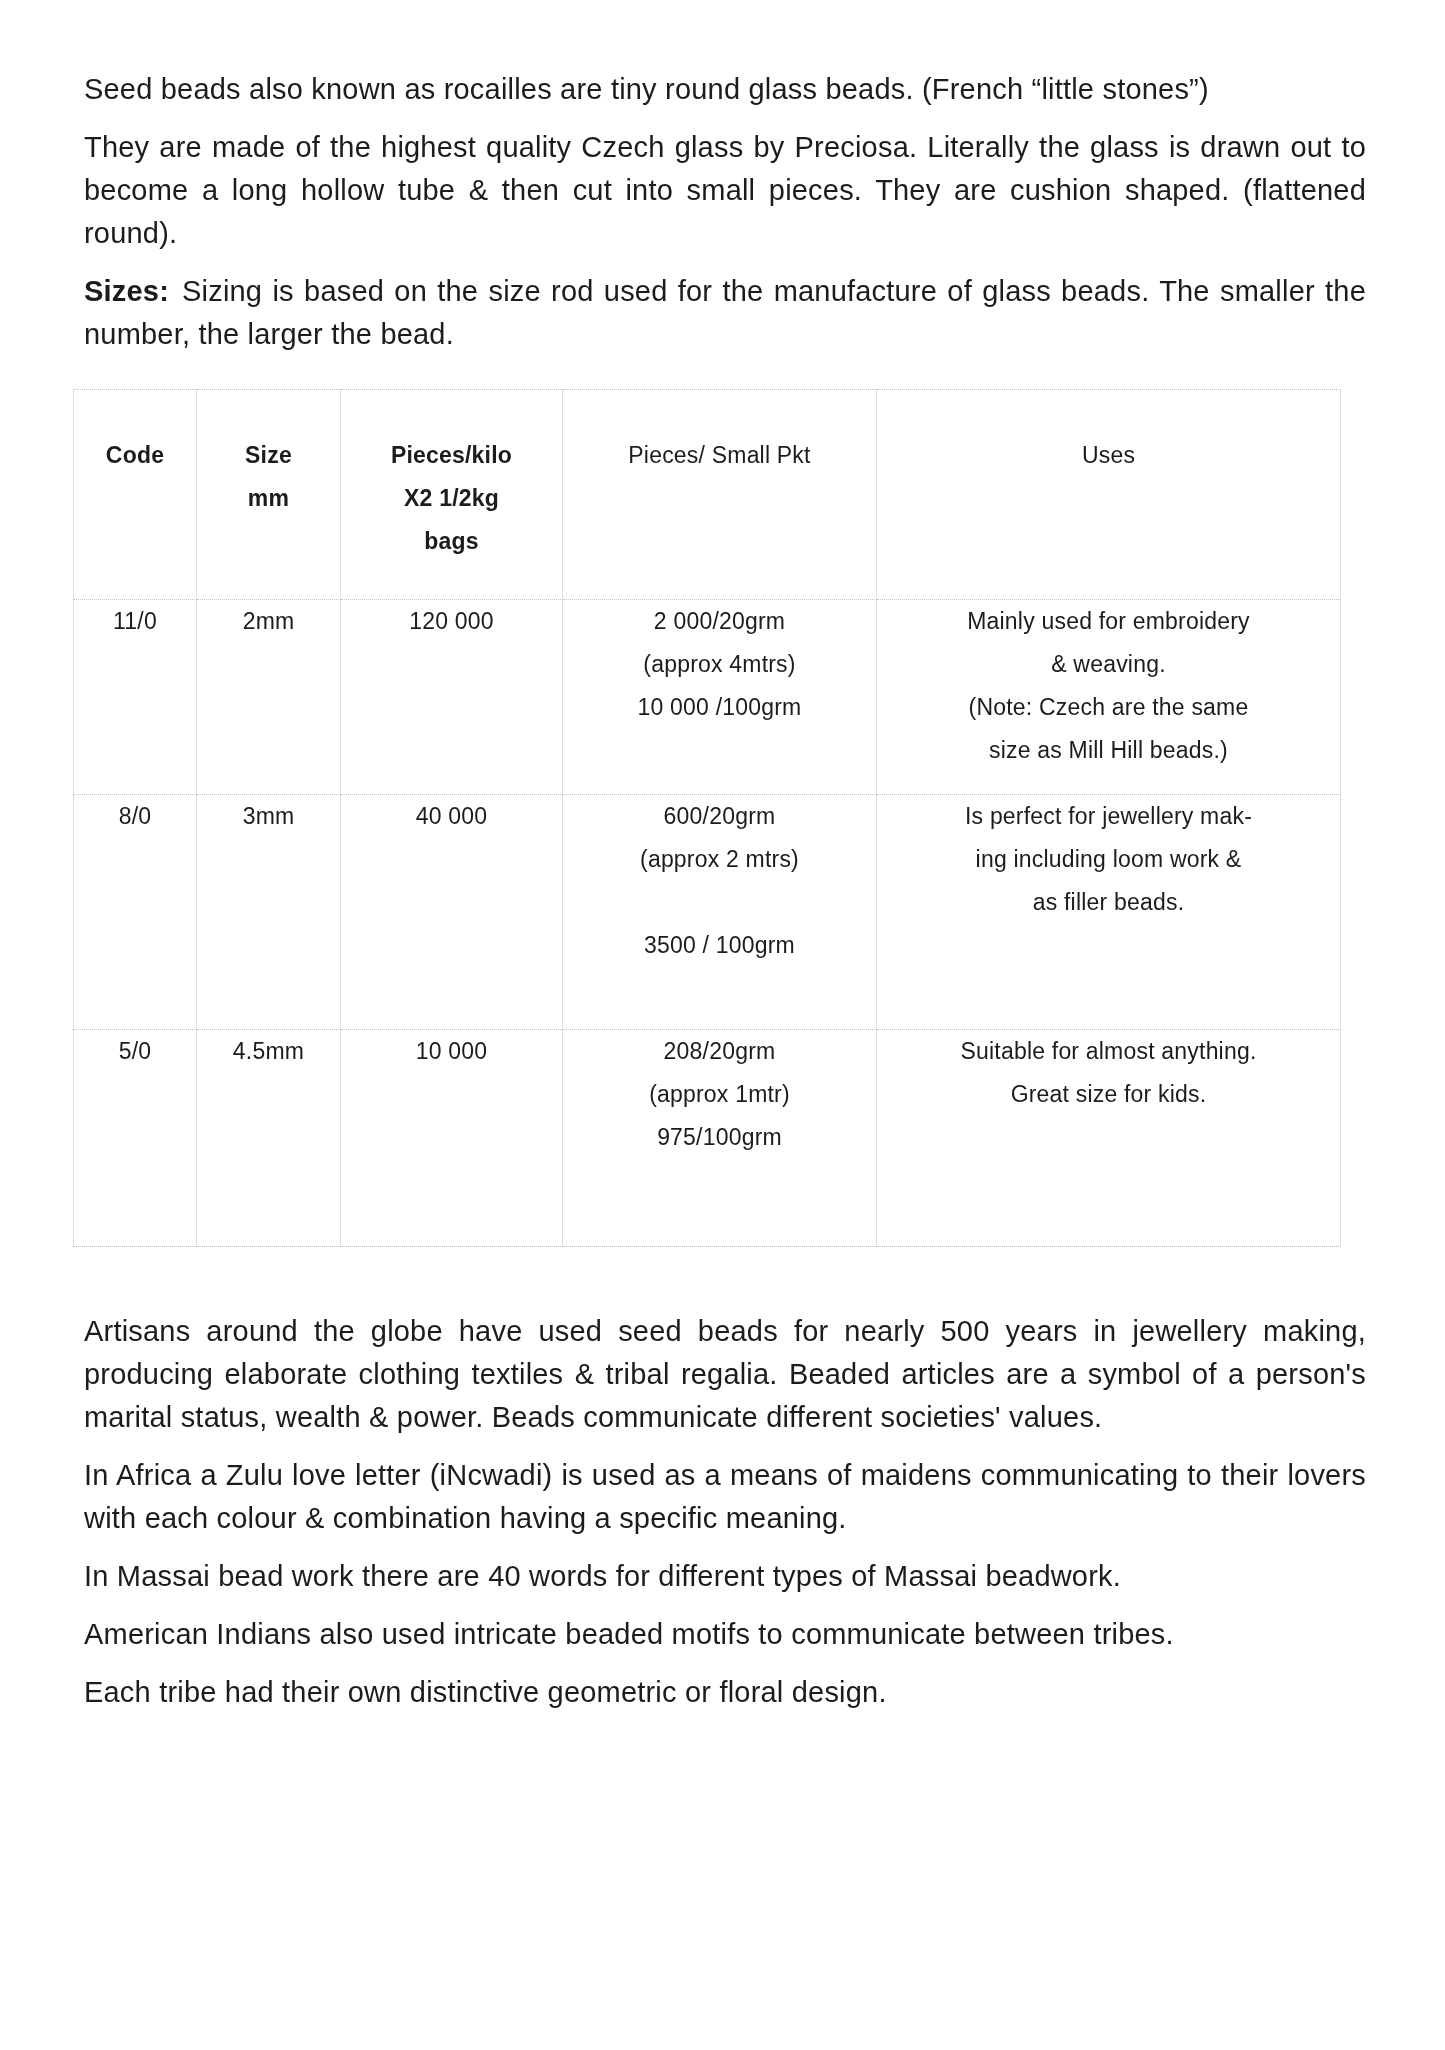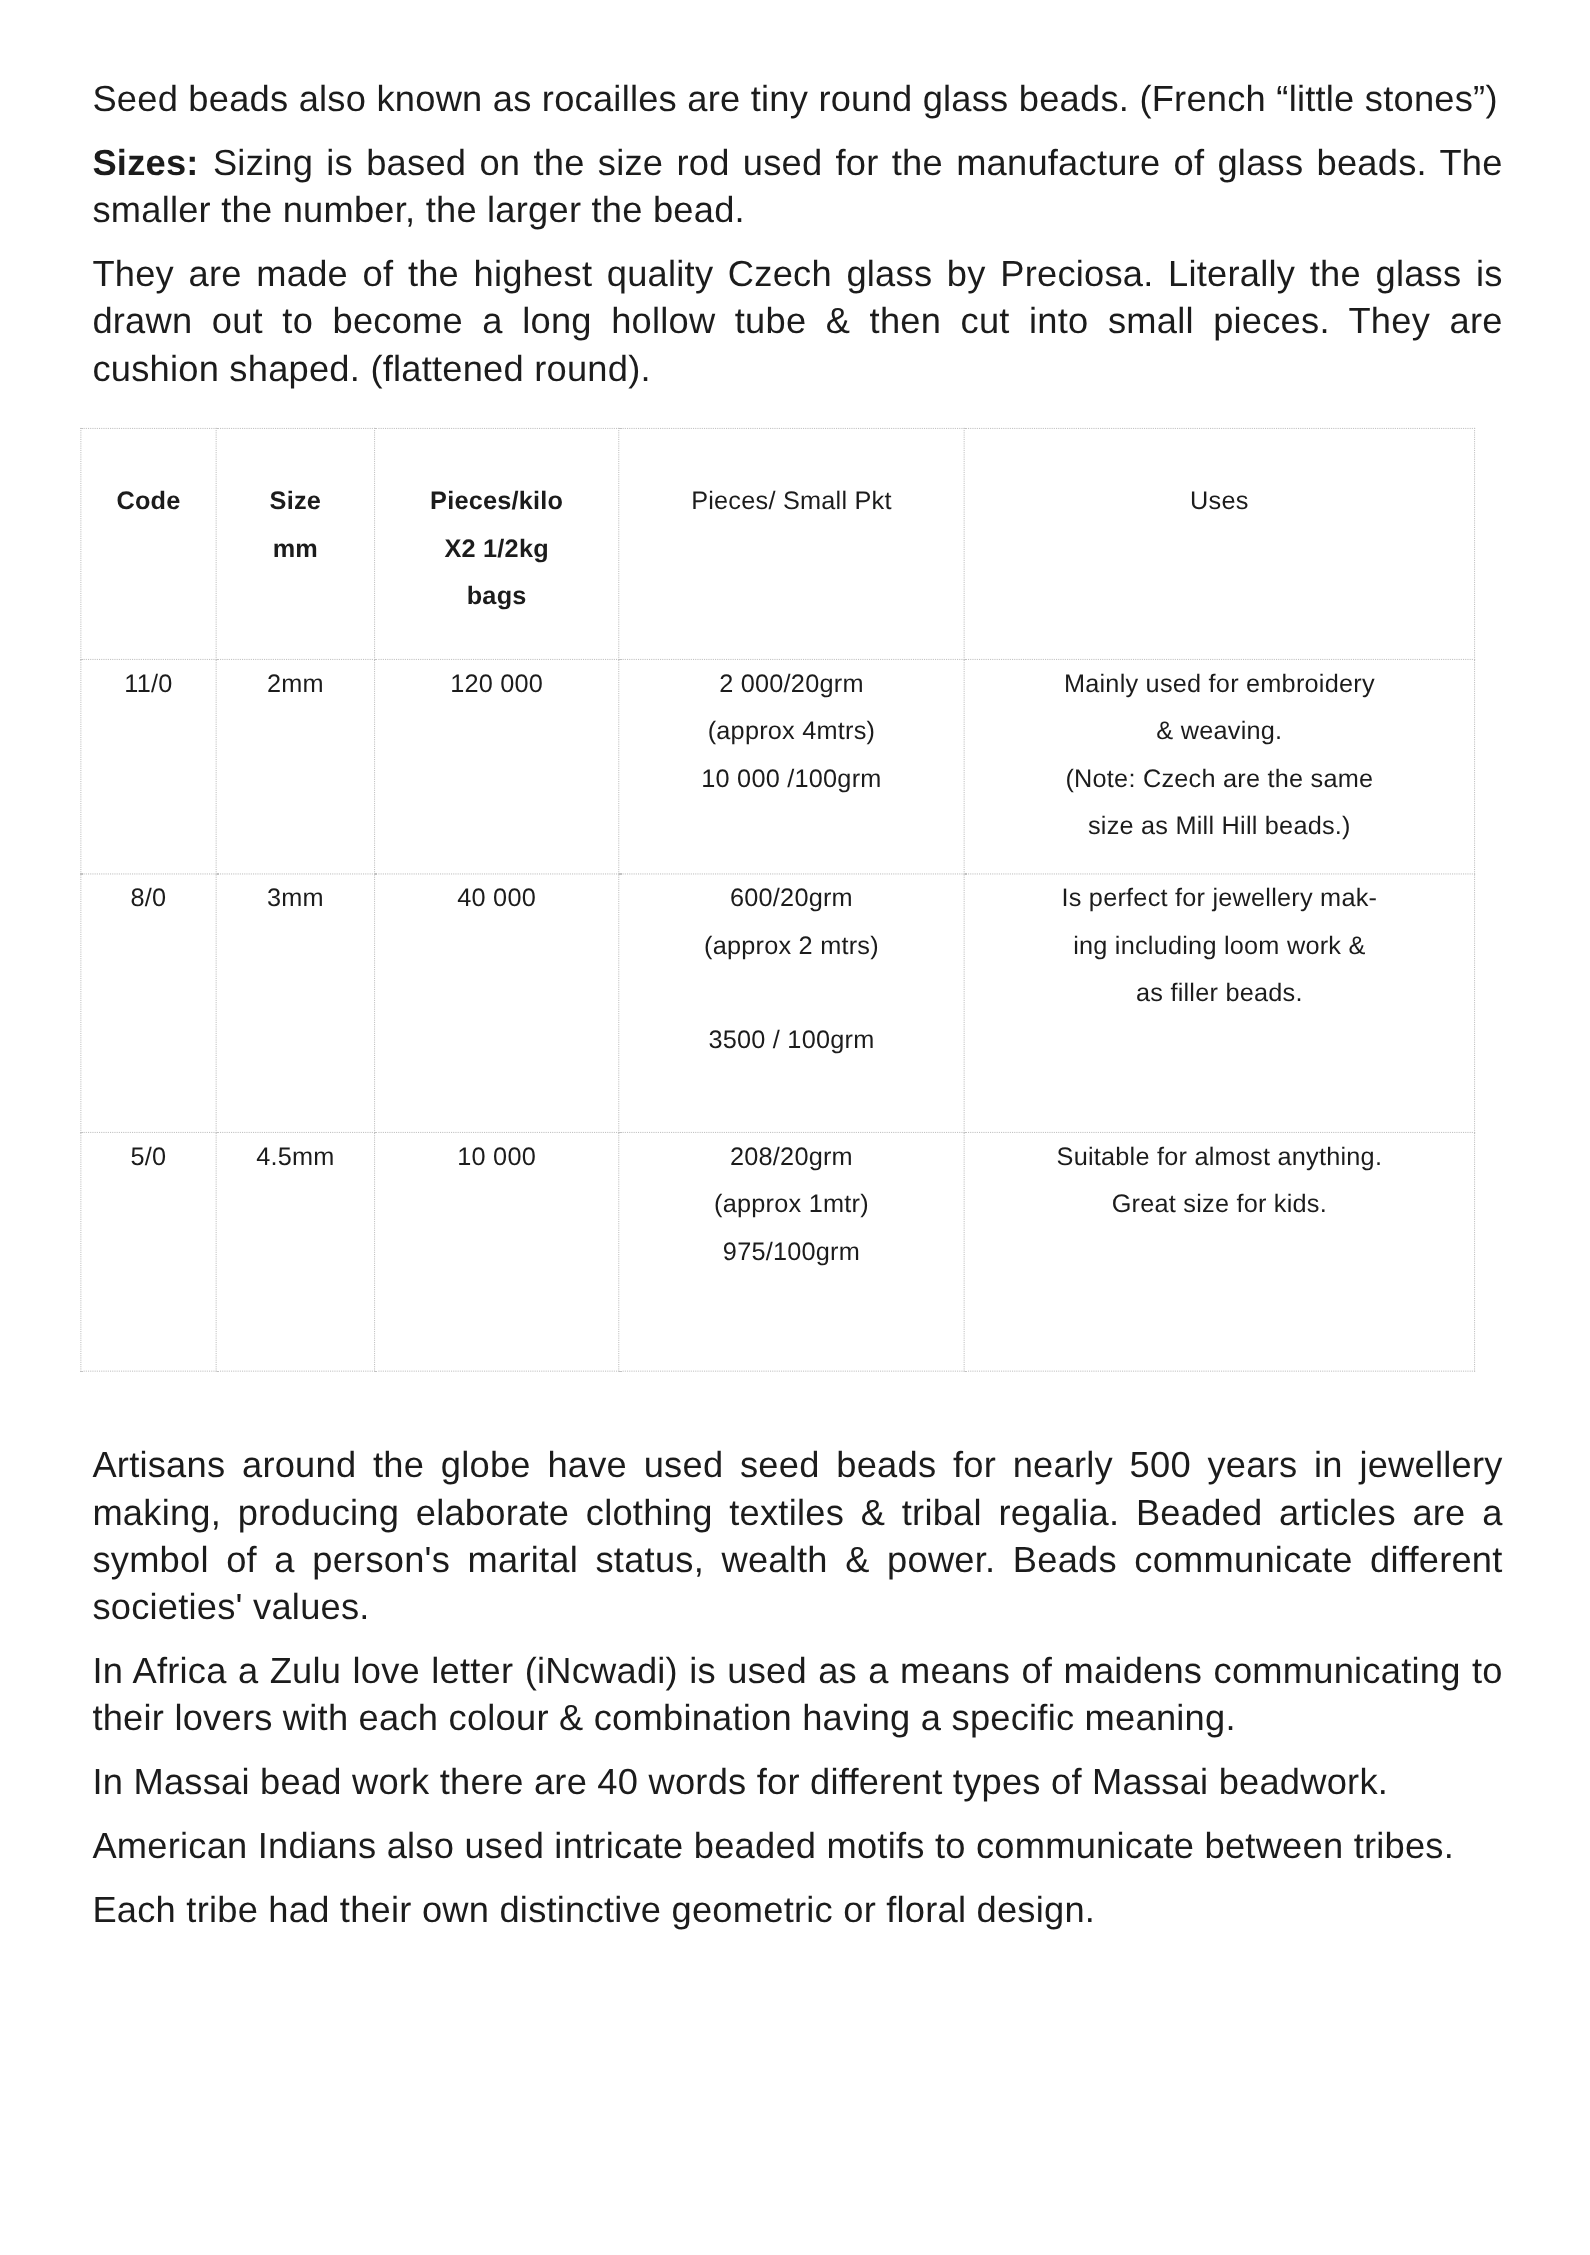--- a/index.html
+++ b/index.html
@@ -14,21 +14,21 @@
     background: #ffffff;
     color: #1c1c1c;
     font-family: "Liberation Sans", "DejaVu Sans", sans-serif;
     overflow: hidden;
   }
   .content {
     width: 1282px;
     padding: 68px 0 0 84px;
   }
   p.body-text {
-    font-size: 33px;
+    font-size: 29px;
     line-height: 43px;
     margin: 0 0 15px 0;
     text-align: justify;
     letter-spacing: 0.2px;
   }
   p.body-text b { font-weight: bold; margin-right: 13px; }
 
   table.beads {
     border-collapse: collapse;
     table-layout: fixed;
@@ -73,23 +73,23 @@
   .footer { margin-top: 63px; }
 </style>
 </head>
 <body>
 
 <div class="page">
   <div class="content">
 
     <p class="body-text">Seed beads also known as rocailles are tiny round glass beads. (French “little stones”)</p>
 
+    <p class="body-text">They are made of the highest quality Czech glass by Preciosa. Literally the glass is drawn out to become a long hollow tube &amp; then cut into small pieces. They are cushion shaped. (flattened round).</p>
+
     <p class="body-text"><b>Sizes:</b><span>Sizing is based on the size rod used for the manufacture of glass beads. The smaller the number, the larger the bead.</span></p>
-
-    <p class="body-text">They are made of the highest quality Czech glass by Preciosa. Literally the glass is drawn out to become a long hollow tube &amp; then cut into small pieces. They are cushion shaped. (flattened round).</p>
 
     <table class="beads">
       <colgroup>
         <col class="c-code">
           <col class="c-size">
           <col class="c-kilo">
           <col class="c-pkt">
           <col class="c-uses">
       </colgroup>
 

